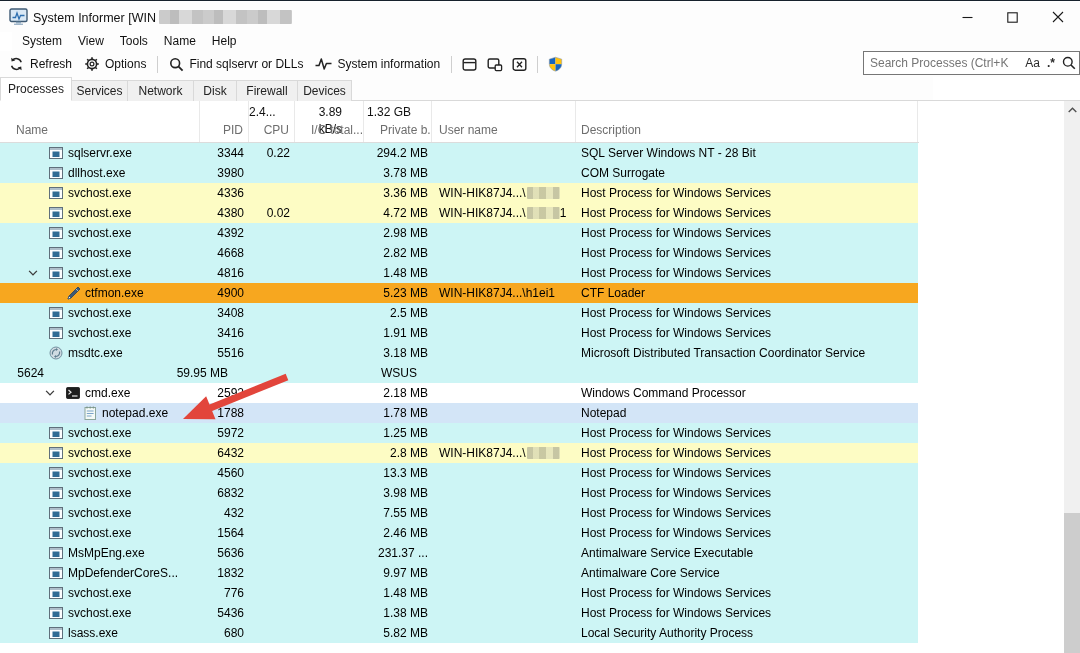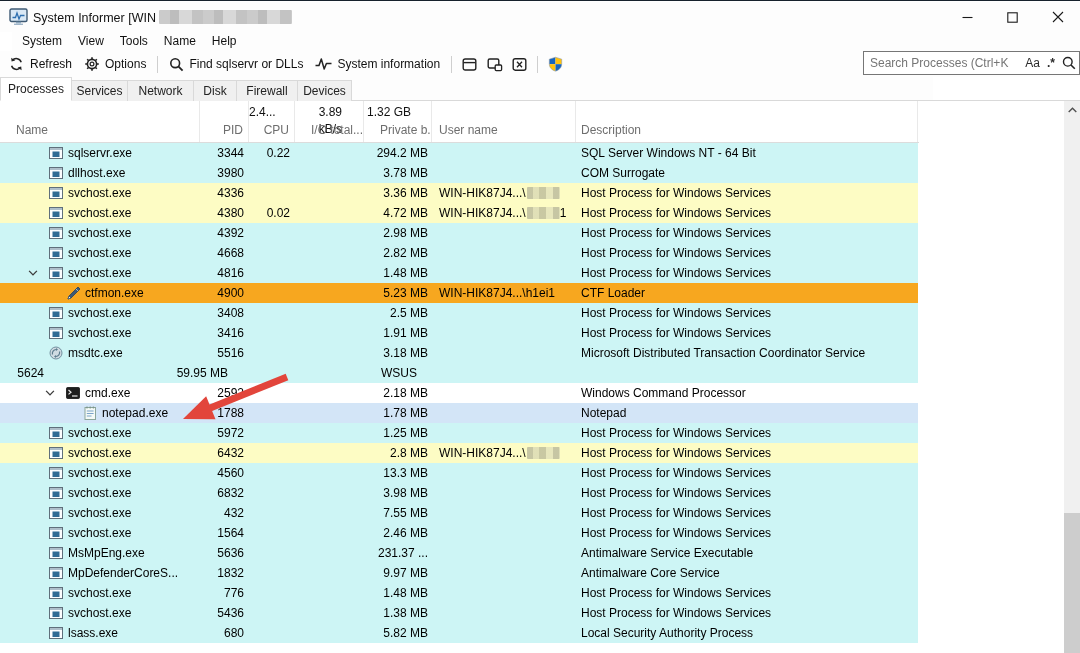--- a/index.html
+++ b/index.html
@@ -290,21 +290,21 @@
       <svg class="picon" viewBox="0 0 16 16">
               <use href="#i-exe"></use>
             </svg>
       <span class="pname">sqlservr.exe</span>
     </div>
     <div class="cell c-pid">3344</div>
     <div class="cell c-cpu">0.22</div>
     <div class="cell c-io"></div>
     <div class="cell c-priv">294.2 MB</div>
     <div class="cell c-user"><span class="utext"></span><span class="usuf"></span></div>
-    <div class="cell c-desc">SQL Server Windows NT - 64 Bit</div>
+    <div class="cell c-desc">SQL Server Windows NT - 28 Bit</div>
   </div>
         <div class="row bg-service">
     <div class="cell c-name">
       <span class="indent" style="width: 0px;"></span>
       <svg class="chev hidden" viewBox="0 0 9 9">
         <path d="M1 2.6 L4.5 6.2 L8 2.6" fill="none" stroke="#3c3c3c" stroke-width="1.2"></path>
       </svg>
       <svg class="picon" viewBox="0 0 16 16">
               <use href="#i-exe"></use>
             </svg>

